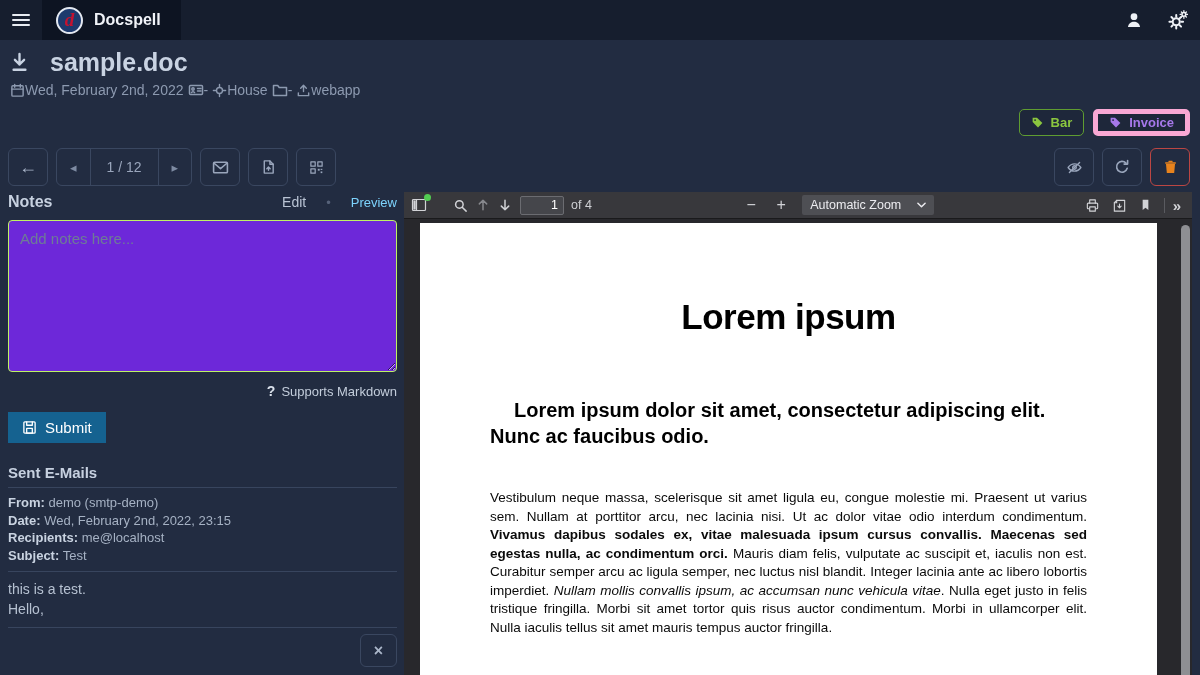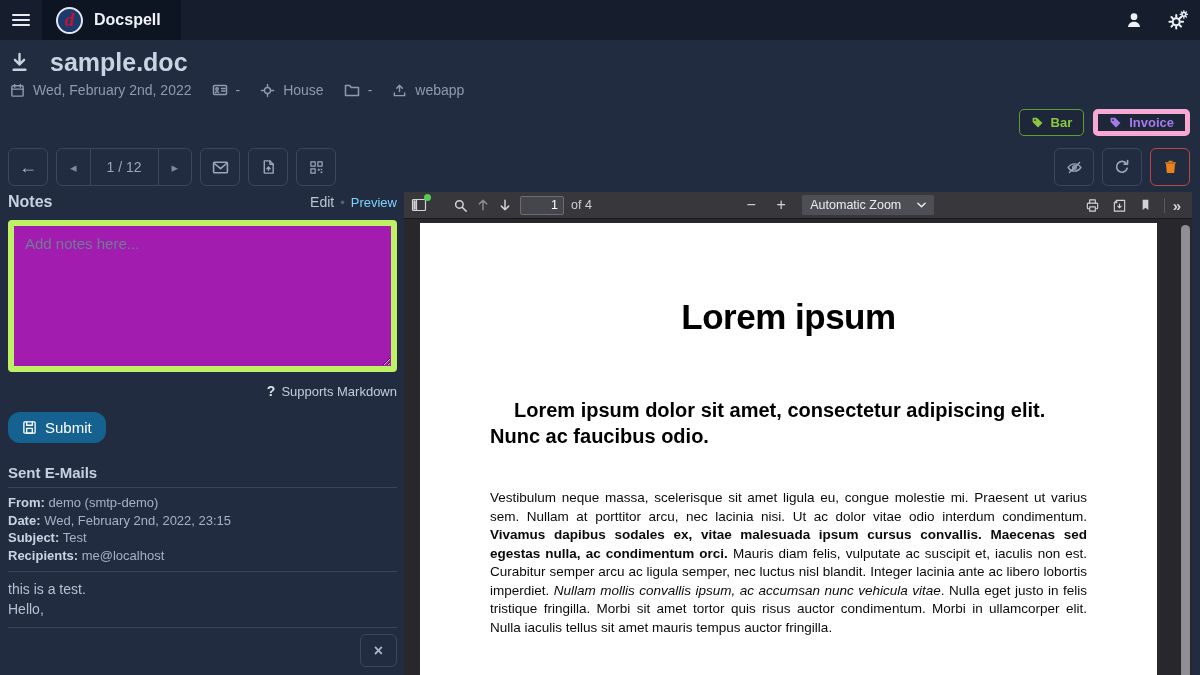--- a/index.html
+++ b/index.html
@@ -18,50 +18,50 @@
   .brand { display:flex; align-items:center; gap:11px; background:#0d1422; padding:0 20px 0 14px; }
   .logo { width:27px; height:27px; border-radius:50%; background:#1d3a6d; border:2px solid #e3e8f0; display:flex; align-items:center; justify-content:center; }
   .logo-d { color:#c41230; font-family:"Liberation Serif", serif; font-weight:bold; font-style:italic; font-size:19px; line-height:1; margin-top:-2px; }
   .brand-title { color:#f0f3f8; font-weight:bold; font-size:16px; }
   .nav-spacer { flex:1; }
   .nav-icon-btn { width:44px; background:transparent; border:0; display:flex; align-items:center; justify-content:center; color:#eef1f6; cursor:pointer; }
 
   
   .title-row { position:absolute; left:9px; top:48px; display:flex; align-items:center; gap:20px; color:#c9d3e2; }
   .title-row h1 { font-size:25px; font-weight:bold; color:#c9d3e2; }
-  .meta-row { position:absolute; left:10px; top:82px; display:flex; align-items:center; gap:8px; font-size:14px; color:#8d9ab0; }
+  .meta-row { position:absolute; left:10px; top:82px; display:flex; align-items:center; gap:0; font-size:14px; color:#8d9ab0; }
   .meta-row .gap { width:4px; }
   .tags-row { position:absolute; right:10px; top:109px; display:flex; gap:9px; }
   .tag { display:inline-flex; align-items:center; gap:7px; height:27px; padding:0 11px; border-radius:5px; font-size:13px; font-weight:bold; background:rgba(0,0,0,0.10); cursor:pointer; }
   .tag-green { color:#8bc63f; border:1px solid #5f9c31; }
   .tag-purple { color:#a678ea; border:5px solid #f9a8d4; }
 
   
   .toolbar-left { position:absolute; left:8px; top:148px; display:flex; gap:8px; align-items:center; }
   .toolbar-right { position:absolute; right:10px; top:148px; display:flex; gap:8px; align-items:center; }
   .tbtn { height:38px; min-width:40px; border:1px solid #3a4760; border-radius:6px; background:transparent; color:#9aa6bc; display:inline-flex; align-items:center; justify-content:center; font-size:15px; cursor:pointer; padding:0 10px; font-family:inherit; }
   .tbtn.arrow { font-size:18px; color:#a9b5c9; }
   .tgroup { display:inline-flex; border:1px solid #3a4760; border-radius:6px; overflow:hidden; }
   .tseg { height:36px; display:flex; align-items:center; justify-content:center; padding:0 13px; color:#7e8ba2; background:transparent; border:0; cursor:pointer; font-size:13px; }
   .tseg.mid { border-left:1px solid #3a4760; border-right:1px solid #3a4760; color:#9aa6bc; font-size:14px; padding:0 16px; cursor:default; }
   .tbtn.danger { border-color:#bb4643; color:#e8831d; }
 
   
   .left-col { position:absolute; left:8px; top:193px; width:389px; }
   .notes-head { display:flex; justify-content:space-between; align-items:baseline; }
   .notes-head h2 { font-size:16px; font-weight:bold; color:#c7d1e0; }
-  .notes-modes { font-size:13px; display:flex; gap:6px; align-items:baseline; }
+  .notes-modes { font-size:13px; display:flex; gap:20px; align-items:baseline; }
   .mode-edit { color:#bac4d4; font-size:14px; cursor:pointer; }
   .mode-dot { color:#566279; }
   .mode-preview { color:#7dd3fc; cursor:pointer; }
-  .notes-area { margin-top:9px; width:100%; height:152px; background:#a21caf; border:6px solid #bef264; border-radius:4px; color:#c7d1e0; font-size:15px; padding:9px 11px; font-family:inherit; resize:both; }
+  .notes-area { margin-top:9px; width:100%; height:152px; background:#6d28d9; border:1px solid #bef264; border-radius:4px; color:#c7d1e0; font-size:15px; padding:9px 11px; font-family:inherit; resize:both; }
   .notes-area::placeholder { color:#6e7c96; }
   .md-hint { margin-top:7px; text-align:right; font-size:13px; color:#c3cddb; display:flex; justify-content:flex-end; align-items:center; gap:6px; }
   .md-q { font-weight:bold; font-size:14px; color:#dbe2ec; }
-  .submit-btn { margin-top:13px; display:inline-flex; align-items:center; gap:8px; padding:0 14px; height:31px; background:#156290; color:#fff; border:0; border-radius:12px; font-size:15px; cursor:pointer; font-family:inherit; }
+  .submit-btn { margin-top:13px; display:inline-flex; align-items:center; gap:8px; padding:0 14px; height:31px; background:#156290; color:#fff; border:0; border-radius:0; font-size:15px; cursor:pointer; font-family:inherit; }
 
   .mails { margin-top:21px; }
   .mails h3 { font-size:15px; font-weight:bold; color:#c7d1e0; padding-bottom:6px; border-bottom:1px solid #38455e; }
   .mail-rows { padding-top:6px; }
   .mail-row { font-size:13px; line-height:16.5px; margin-top:1px; }
   .mail-row .k { font-weight:bold; color:#c9d3e1; }
   .mail-row .v { color:#a6b2c4; }
   .mail-div { border-bottom:1px solid #38455e; margin-top:7px; }
   .mail-body { padding-top:7px; font-size:14px; color:#b6c1d1; line-height:20px; }
   .mail-close-row { border-top:1px solid #38455e; margin-top:8px; padding-top:6px; text-align:right; }
@@ -260,22 +260,22 @@
           <rect x="5" y="9" width="6" height="5"></rect>
         </svg>
       <span>Submit</span>
     </button>
 
     <div class="mails">
       <h3>Sent E-Mails</h3>
       <div class="mail-rows">
         <div class="mail-row"><span class="k">From:</span> <span class="v">demo (smtp-demo)</span></div>
         <div class="mail-row"><span class="k">Date:</span> <span class="v">Wed, February 2nd, 2022, 23:15</span></div>
+        <div class="mail-row"><span class="k">Recipients:</span> <span class="v">me@localhost</span></div>
         <div class="mail-row"><span class="k">Subject:</span> <span class="v">Test</span></div>
-        <div class="mail-row"><span class="k">Recipients:</span> <span class="v">me@localhost</span></div>
       </div>
       <div class="mail-div"></div>
       <div class="mail-body">
         <div>this is a test.</div>
         <div>Hello,</div>
       </div>
       <div class="mail-close-row">
         <button class="xbtn"><span>×</span></button>
       </div>
     </div>

